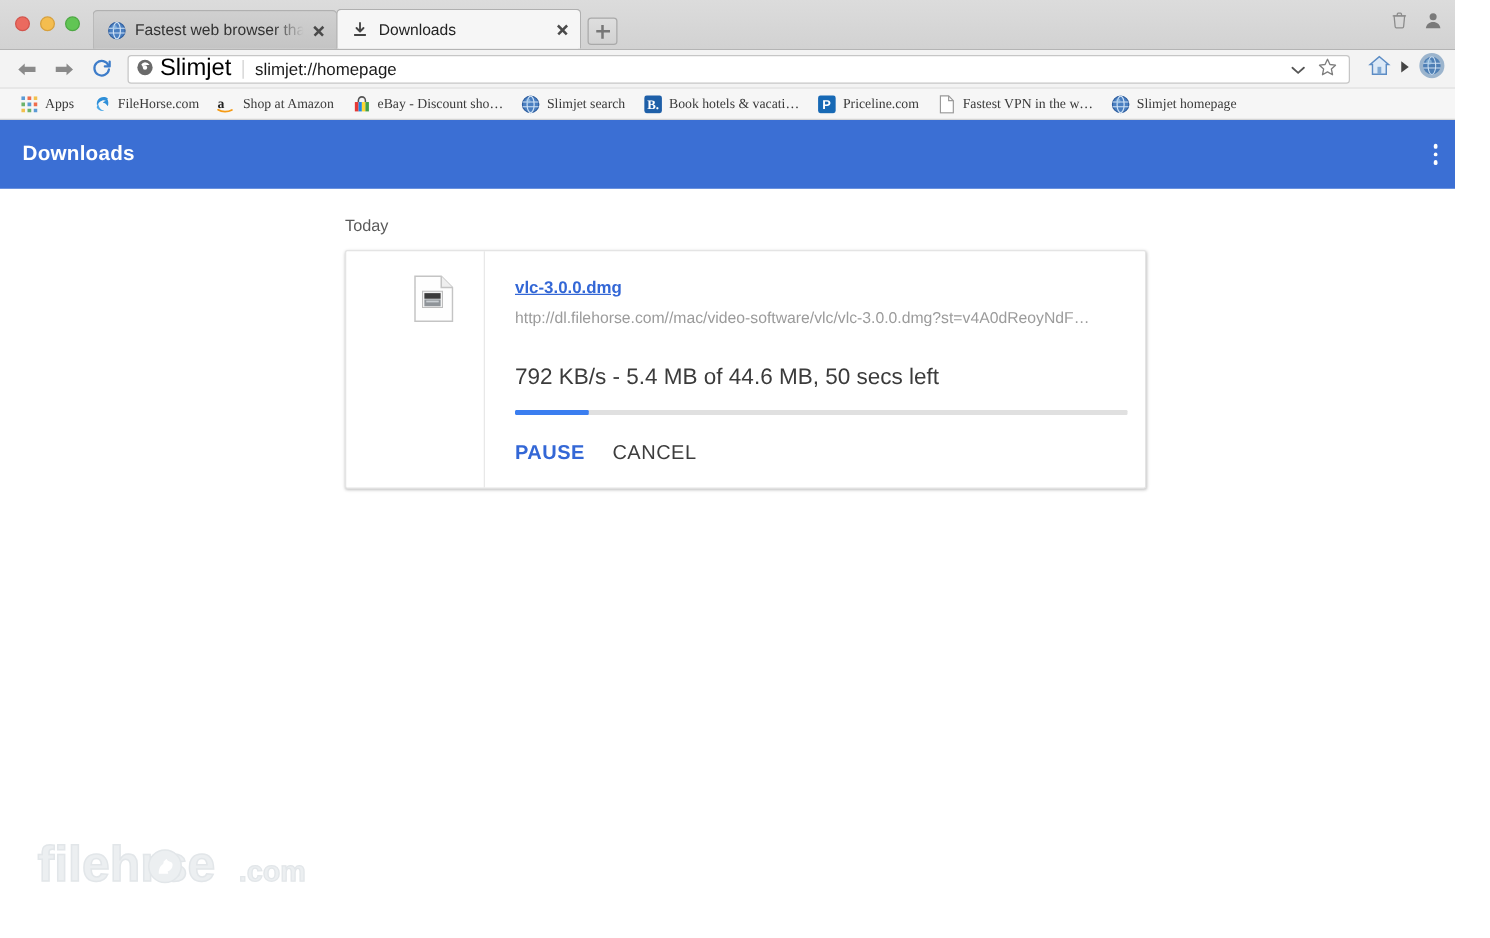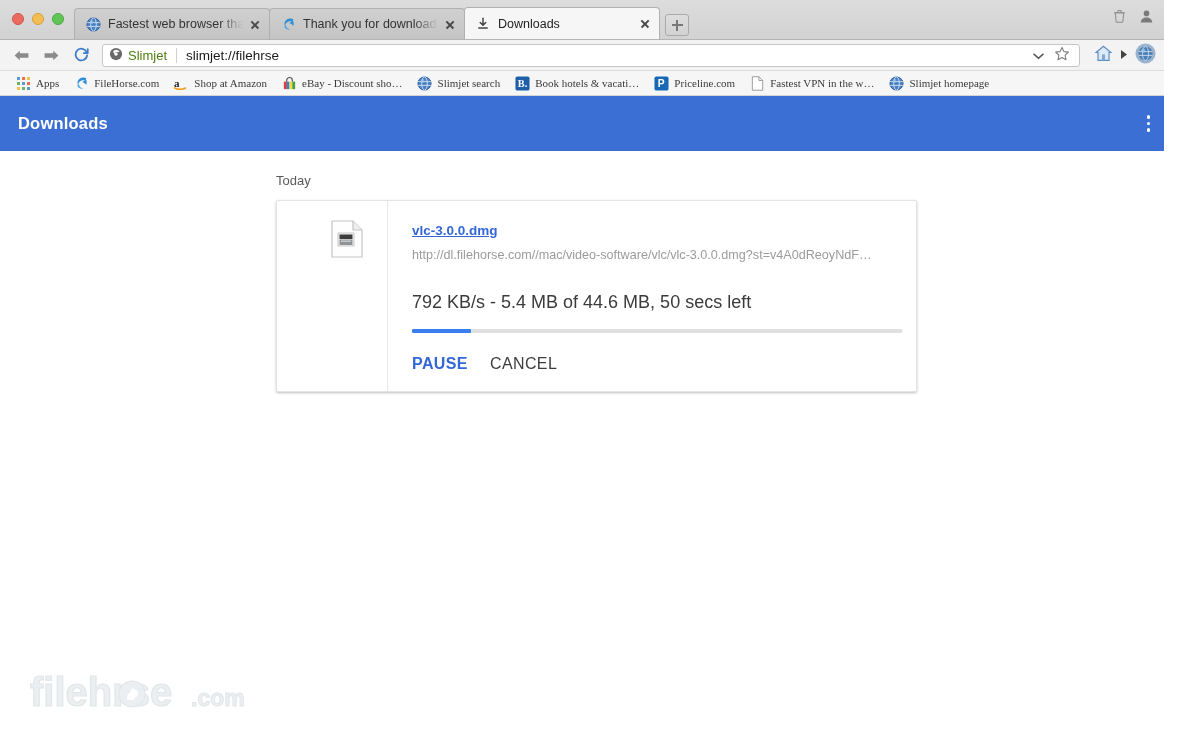--- a/index.html
+++ b/index.html
@@ -112,21 +112,21 @@
     height: 23px;
     margin: 0 6px 0 4px;
     background: #fff;
     border: 1px solid #c6c6c6;
     border-radius: 3px;
     display: flex; align-items: center;
     padding: 0 6px;
     font-size: 13px;
   }
   .site-chip { display: flex; align-items: center; gap: 5px; color: #666; }
-  .site-chip .chipname { font-size: 13px; color: #4d7c0f; text-align: right; }
+  .site-chip .chipname { font-size: 19px; color: #000000; text-align: right; }
   .omnibox .divider {
     width: 1px; height: 15px; background: #d0d0d0; margin: 0 9px;
   }
   .omnibox .urltext {
     flex: 1 1 auto; color: #1a1a1a; font-size: 13.5px;
     white-space: nowrap; overflow: hidden;
   }
   .omni-right { display: flex; align-items: center; gap: 10px; padding-right: 3px; }
 
   .tb-right { display: flex; align-items: center; gap: 7px; padding-left: 4px; }
@@ -250,30 +250,20 @@
           <circle cx="8" cy="8" r="7" fill="#4a7fc1" stroke="#2f5e9e" stroke-width="1"></circle>
           <ellipse cx="8" cy="8" rx="3" ry="7" fill="none" stroke="#cfe2f5" stroke-width="1"></ellipse>
           <path d="M1.2 6h13.6M1.2 10h13.6" stroke="#cfe2f5" stroke-width="1" fill="none"></path>
           <circle cx="6" cy="5.3" r="2" fill="#9ec7ea" opacity=".6"></circle>
         </svg>
       </span>
       <span class="tabtitle">Fastest web browser tha</span>
       <span class="tabclose"></span>
     </div>
 
-    <div class="tab">
-      <span class="favicon">
-        <svg width="15" height="15" viewBox="0 0 16 16">
-          <path d="M13.5 3.2C11.7 1.3 8.6 1.1 6.3 2.6 4 4.1 3.1 7 4.1 9.4c.4-2.1 1.9-3.9 4-4.6 1.2-.4 2.4-.3 3.4.2-1 .2-2 .8-2.7 1.7 1.8.2 3.4 1.3 4.2 3 .9-2.2.6-4.7-.5-6.5z" fill="#2f8fd8"></path>
-          <path d="M3.6 10.6c1.2 2.3 3.9 3.5 6.4 2.8-1.9-.3-3.6-1.6-4.4-3.4-.3-.7-.5-1.4-.5-2.1-.9.7-1.4 1.7-1.5 2.7z" fill="#4aa8e8"></path>
-        </svg>
-      </span>
-      <span class="tabtitle">Thank you for downloadi</span>
-      <span class="tabclose"></span>
-    </div>
 
     <div class="tab active">
       <span class="favicon">
         <svg width="14" height="14" viewBox="0 0 16 16">
           <path d="M8 1.5v7M4.8 6.2L8 9.4l3.2-3.2" stroke="#444" stroke-width="1.7" fill="none" stroke-linecap="round" stroke-linejoin="round"></path>
           <rect x="2.5" y="11.6" width="11" height="1.8" rx=".6" fill="#444"></rect>
         </svg>
       </span>
       <span class="tabtitle">Downloads</span>
       <span class="tabclose"></span>
@@ -320,21 +310,21 @@
         <span>
           <svg width="14" height="14" viewBox="0 0 16 16">
             <circle cx="8" cy="8" r="7" fill="#6a6a6a"></circle>
             <path d="M8 3.2a4.8 4.8 0 0 1 4.2 2.5H8.7A2.3 2.3 0 0 0 6.3 8L4.6 5.3A4.8 4.8 0 0 1 8 3.2z" fill="#fff"></path>
             <circle cx="8" cy="8" r="2" fill="#fff"></circle>
           </svg>
         </span>
         <span class="chipname">Slimjet</span>
       </span>
       <span class="divider"></span>
-      <span class="urltext">slimjet://filehrse</span>
+      <span class="urltext">slimjet://homepage</span>
       <span class="omni-right">
         <span>
           <svg width="11" height="8" viewBox="0 0 12 8">
               <path d="M1 2l5 4.5L11 2" fill="none" stroke="#555" stroke-width="1.6" stroke-linecap="round"></path>
             </svg>
         </span>
         <span>
           <svg width="16" height="16" viewBox="0 0 18 18">
             <path d="M9 1.6l2.2 4.7 5 .6-3.7 3.5 1 5.1L9 13l-4.5 2.5 1-5.1L1.8 6.9l5-.6z" fill="none" stroke="#7d7d7d" stroke-width="1.2" stroke-linejoin="round"></path>
           </svg>

